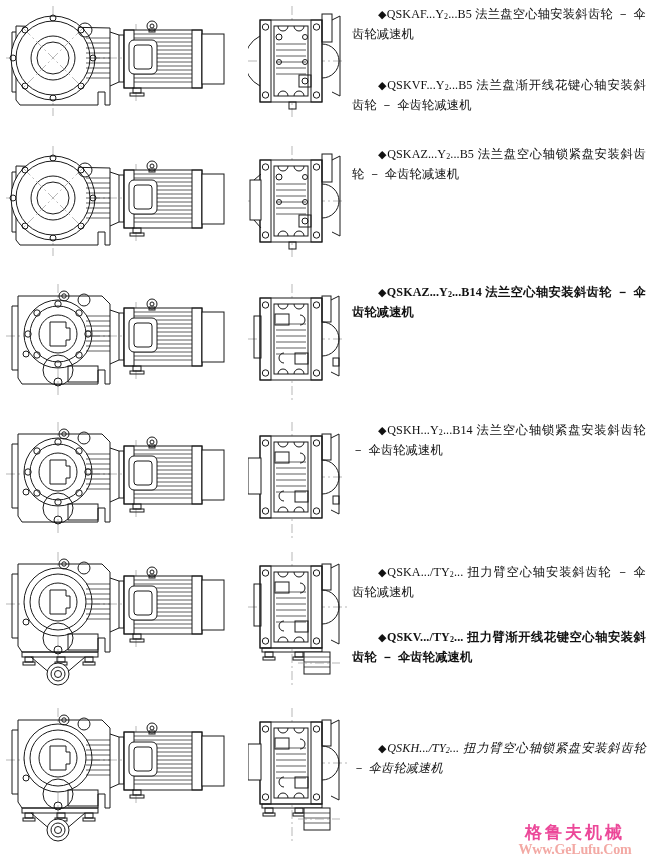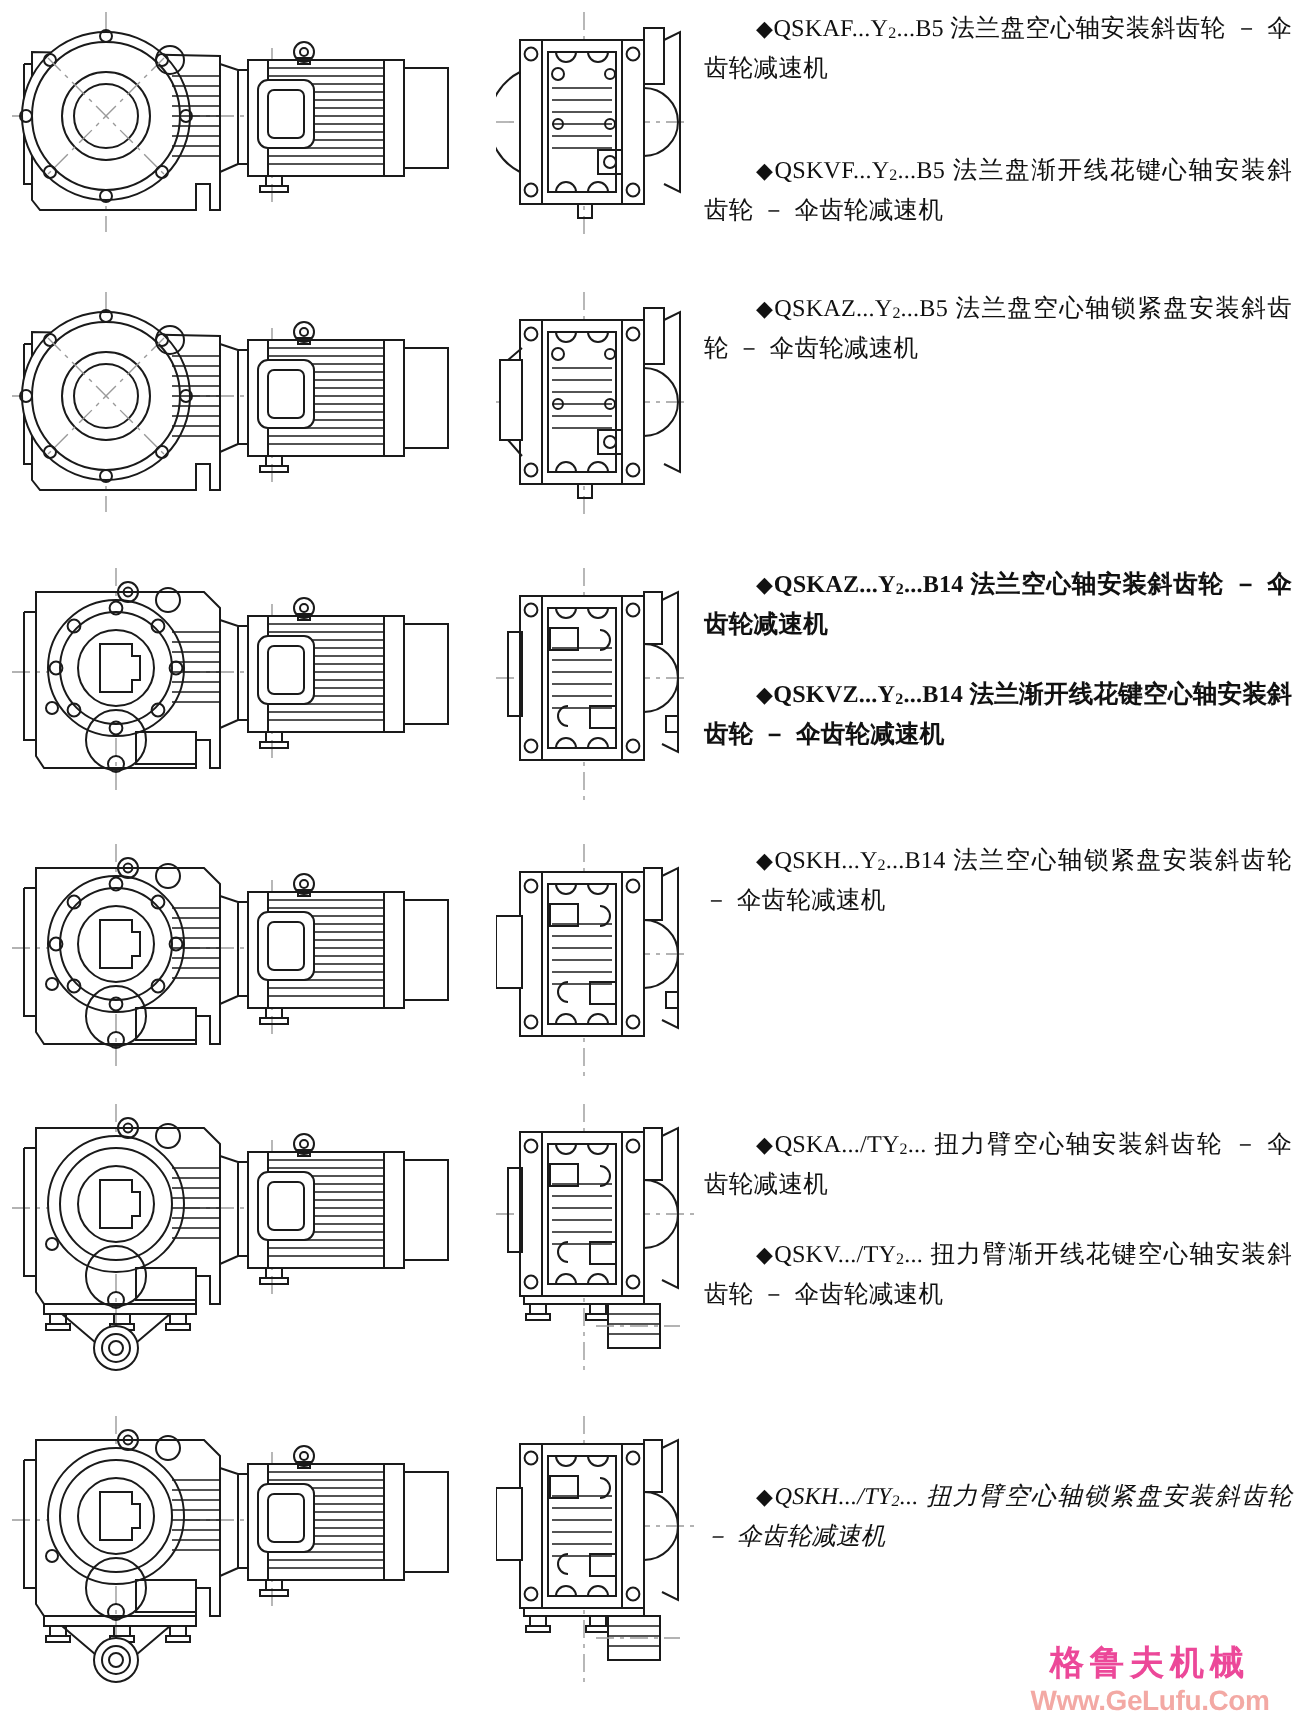--- a/index.html
+++ b/index.html
@@ -82,21 +82,21 @@
   .wm-cn {
     font-family: "DejaVu Sans", "Liberation Sans", sans-serif;
     font-size: 17px;
     font-weight: bold;
     color: #ec4899;
     letter-spacing: 3px;
     line-height: 20px;
     white-space: nowrap;
   }
   .wm-url {
-    font-family: Liberation Sans, sans-serif;
+    font-family: Liberation Serif, serif;
     font-size: 14px;
     font-weight: bold;
     color: #f3a9a4;
     line-height: 16px;
     letter-spacing: -0.2px;
     white-space: nowrap;
   }
 
   svg { display: block; }
   .ln   { stroke: #1a1a1a; stroke-width: 1; fill: none; }
@@ -466,23 +466,20 @@
         <path class="ln" d="M74 40 a17 17 0 0 1 0 34"></path>
         <rect class="ln" x="74" y="14" width="9" height="26"></rect>
         <path class="ln" d="M83 18 L91 14 L91 94 L83 90"></path>
         <rect class="ln" x="85" y="76" width="6" height="8"></rect>
       </svg>
     </div>
 
     <div class="text-col" style="top:2px;font-weight:bold;">
       <p class="caption">
         <span class="lead"></span><span class="dia">◆</span><span>QSKAZ...Y</span><sub>2</sub><span>...B14</span> <span class="cn">法兰空心轴安装斜齿轮 － 伞齿轮减速机</span>
-      </p>
-      <p class="caption" style="margin-top:18px;">
-        <span class="lead"></span><span class="dia">◆</span><span>QSKVZ...Y</span><sub>2</sub><span>...B14</span> <span class="cn">法兰渐开线花键空心轴安装斜齿轮 － 伞齿轮减速机</span>
       </p>
     </div>
   </div>
 
   <div class="row" style="top:420px;">
 
     <div class="dwg-col-a">
       <svg width="230" height="120" viewBox="0 0 230 120">
         <line class="ctr" x1="0" y1="54" x2="215" y2="54"></line>
         <line class="ctr" x1="52" y1="2" x2="52" y2="116"></line>
@@ -713,21 +710,21 @@
           <line x1="56" y1="117" x2="82" y2="117"></line>
         </g>
         <line class="ctr" x1="50" y1="113" x2="92" y2="113"></line>
       </svg>
     </div>
 
     <div class="text-col" style="top:14px;">
       <p class="caption">
         <span class="lead"></span><span class="dia">◆</span><span>QSKA.../TY</span><sub>2</sub><span>...</span> <span class="cn">扭力臂空心轴安装斜齿轮 － 伞齿轮减速机</span>
       </p>
-      <p class="caption" style="margin-top:18px;">
+      <p class="caption" style="margin-top:28px;font-weight:bold;">
         <span class="lead"></span><span class="dia">◆</span><span>QSKV.../TY</span><sub>2</sub><span>...</span> <span class="cn">扭力臂渐开线花键空心轴安装斜齿轮 － 伞齿轮减速机</span>
       </p>
     </div>
   </div>
 
   <div class="row" style="top:706px;">
 
     <div class="dwg-col-a">
       <svg width="230" height="140" viewBox="0 0 230 140">
         <line class="ctr" x1="0" y1="54" x2="215" y2="54"></line>

